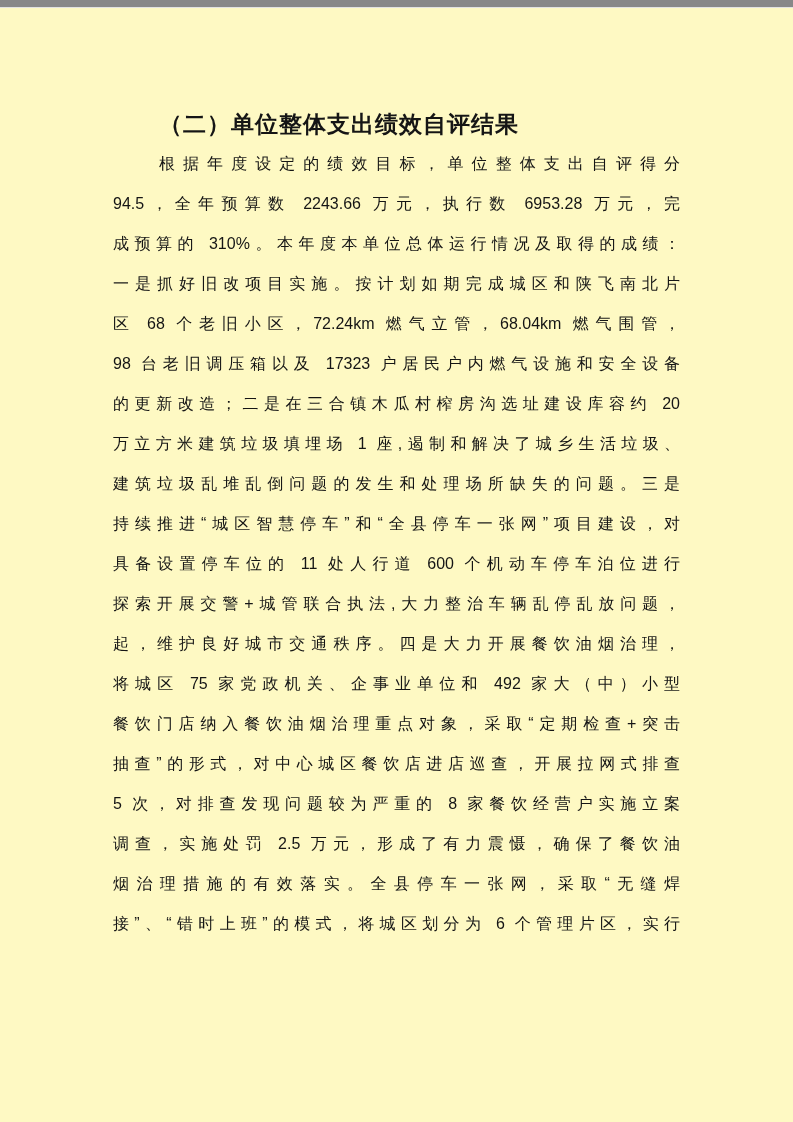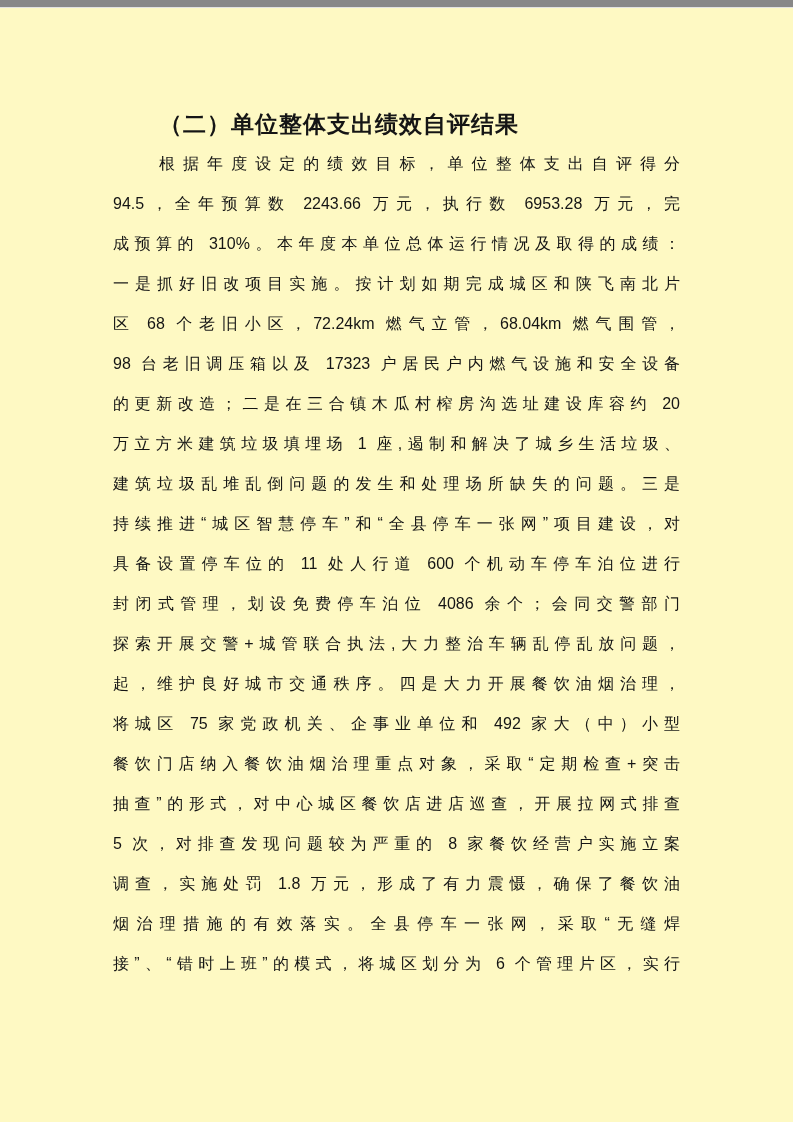--- a/index.html
+++ b/index.html
@@ -58,25 +58,24 @@
         <div class="line">94.5，全年预算数 2243.66 万元，执行数 6953.28 万元，完</div>
         <div class="line">成预算的 310%。本年度本单位总体运行情况及取得的成绩：</div>
         <div class="line">一是抓好旧改项目实施。按计划如期完成城区和陕飞南北片</div>
         <div class="line">区 68 个老旧小区，72.24km 燃气立管，68.04km 燃气围管，</div>
         <div class="line">98 台老旧调压箱以及 17323 户居民户内燃气设施和安全设备</div>
         <div class="line">的更新改造；二是在三合镇木瓜村榨房沟选址建设库容约 20</div>
         <div class="line">万立方米建筑垃圾填埋场 1 座,遏制和解决了城乡生活垃圾、</div>
         <div class="line">建筑垃圾乱堆乱倒问题的发生和处理场所缺失的问题。三是</div>
         <div class="line">持续推进“城区智慧停车”和“全县停车一张网”项目建设，对</div>
         <div class="line">具备设置停车位的 11 处人行道 600 个机动车停车泊位进行</div>
-        <div class="line">封闭式管理，划设免费停车泊位 4086 余个；会同交警部门</div>
         <div class="line">探索开展交警+城管联合执法,大力整治车辆乱停乱放问题，</div>
         <div class="line">起，维护良好城市交通秩序。四是大力开展餐饮油烟治理，</div>
         <div class="line">将城区 75 家党政机关、企事业单位和 492 家大（中）小型</div>
         <div class="line">餐饮门店纳入餐饮油烟治理重点对象，采取“定期检查+突击</div>
         <div class="line">抽查”的形式，对中心城区餐饮店进店巡查，开展拉网式排查</div>
         <div class="line">5 次，对排查发现问题较为严重的 8 家餐饮经营户实施立案</div>
-        <div class="line">调查，实施处罚 1.8 万元，形成了有力震慑，确保了餐饮油</div>
+        <div class="line">调查，实施处罚 2.5 万元，形成了有力震慑，确保了餐饮油</div>
         <div class="line">烟治理措施的有效落实。全县停车一张网，采取“无缝焊</div>
         <div class="line">接”、“错时上班”的模式，将城区划分为 6 个管理片区，实行</div>
       </div>
   </div>
 </div>
 
 </body></html>

